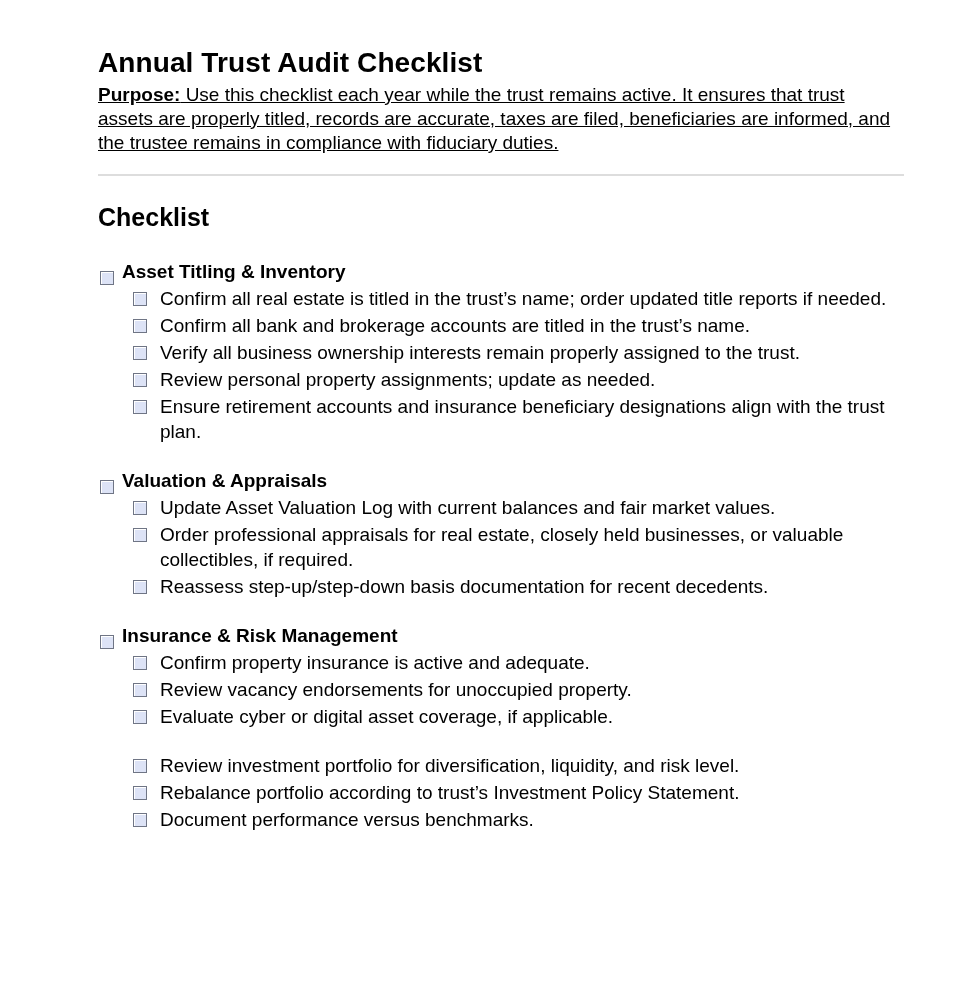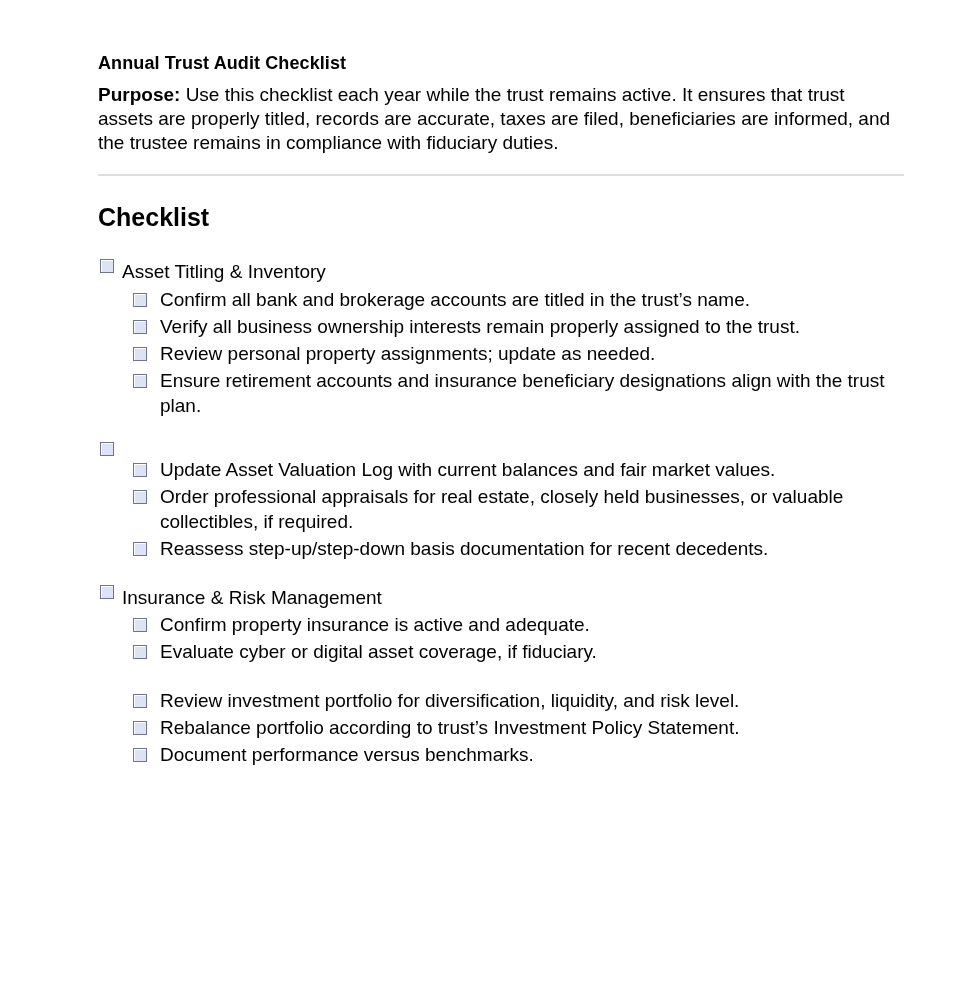--- a/index.html
+++ b/index.html
@@ -15,54 +15,55 @@
       color: #000000;
       position: relative;
     }
     .page {
       position: absolute;
       left: 98px;
       top: 48px;
       width: 806px;
     }
     .doc-title {
-      font-size: 18px;
+      font-size: 28px;
       font-weight: bold;
       line-height: 30px;
       margin: 0;
       letter-spacing: 0.1px;
     }
     .purpose {
       font-size: 19px;
       line-height: 24px;
       margin: 0;
       margin-top: 5px;
+      text-decoration: underline;
     }
     .purpose b { font-weight: bold; }
     .divider {
       height: 2px;
       background: #dddddd;
       border: 0;
       margin: 19px 0 0 0;
       width: 806px;
     }
     .section-heading {
       font-size: 25px;
       font-weight: bold;
       line-height: 28px;
       margin: 27px 0 0 0;
     }
     .group {
       margin-top: 0;
     }
     .group-head {
       display: flex;
-      align-items: flex-start;
+      align-items: flex-end;
       font-size: 19px;
-      font-weight: normal;
+      font-weight: bold;
       line-height: 26px;
       margin-top: 24px;
     }
     .cb {
       display: inline-block;
       width: 12px;
       height: 12px;
       border: 1px solid #6f7585;
       background: #dde3f6;
       box-shadow: inset 1px 1px 0 #ffffff;
@@ -99,49 +100,50 @@
   <p class="purpose"><b>Purpose:</b><span> Use this checklist each year while the trust remains active. It ensures that trust assets are properly titled, records are accurate, taxes are filed, beneficiaries are informed, and the trustee remains in compliance with fiduciary duties.</span></p>
   <hr class="divider">
   <h2 class="section-heading">Checklist</h2>
 
   <div class="group" style="margin-top:28px;">
     <div class="group-head">
       <span class="cb"></span>
       <span>Asset Titling &amp; Inventory</span>
     </div>
     <ul class="items">
-      <li class="item"><span class="cb"></span></li>
+      <li class="item"><span class="cb"></span><span>Confirm all real estate is titled in the trust’s name; order updated title reports if needed.</span></li>
       <li class="item"><span class="cb"></span><span>Confirm all bank and brokerage accounts are titled in the trust’s name.</span></li>
       <li class="item"><span class="cb"></span><span>Verify all business ownership interests remain properly assigned to the trust.</span></li>
       <li class="item"><span class="cb"></span><span>Review personal property assignments; update as needed.</span></li>
       <li class="item"><span class="cb"></span><span>Ensure retirement accounts and insurance beneficiary designations align with the trust plan.</span></li>
     </ul>
   </div>
 
   <div class="group" style="margin-top:21px;">
     <div class="group-head">
       <span class="cb"></span>
+      <span>Valuation &amp; Appraisals</span>
     </div>
     <ul class="items">
       <li class="item"><span class="cb"></span><span>Update Asset Valuation Log with current balances and fair market values.</span></li>
       <li class="item"><span class="cb"></span><span>Order professional appraisals for real estate, closely held businesses, or valuable collectibles, if required.</span></li>
       <li class="item"><span class="cb"></span><span>Reassess step-up/step-down basis documentation for recent decedents.</span></li>
     </ul>
   </div>
 
   <div class="group" style="margin-top:24px;">
     <div class="group-head">
       <span class="cb"></span>
       <span>Insurance &amp; Risk Management</span>
     </div>
     <ul class="items">
       <li class="item"><span class="cb"></span><span>Confirm property insurance is active and adequate.</span></li>
+      <li class="item"><span class="cb"></span><span>Review vacancy endorsements for unoccupied property.</span></li>
       <li class="item"><span class="cb"></span></li>
-      <li class="item"><span class="cb"></span></li>
-      <li class="item"><span class="cb"></span><span>Evaluate cyber or digital asset coverage, if fiduciary.</span></li>
+      <li class="item"><span class="cb"></span><span>Evaluate cyber or digital asset coverage, if applicable.</span></li>
     </ul>
   </div>
 
   <div class="group" style="margin-top:24px;">
     <ul class="items">
       <li class="item"><span class="cb"></span><span>Review investment portfolio for diversification, liquidity, and risk level.</span></li>
       <li class="item"><span class="cb"></span><span>Rebalance portfolio according to trust’s Investment Policy Statement.</span></li>
       <li class="item"><span class="cb"></span><span>Document performance versus benchmarks.</span></li>
     </ul>
   </div>

